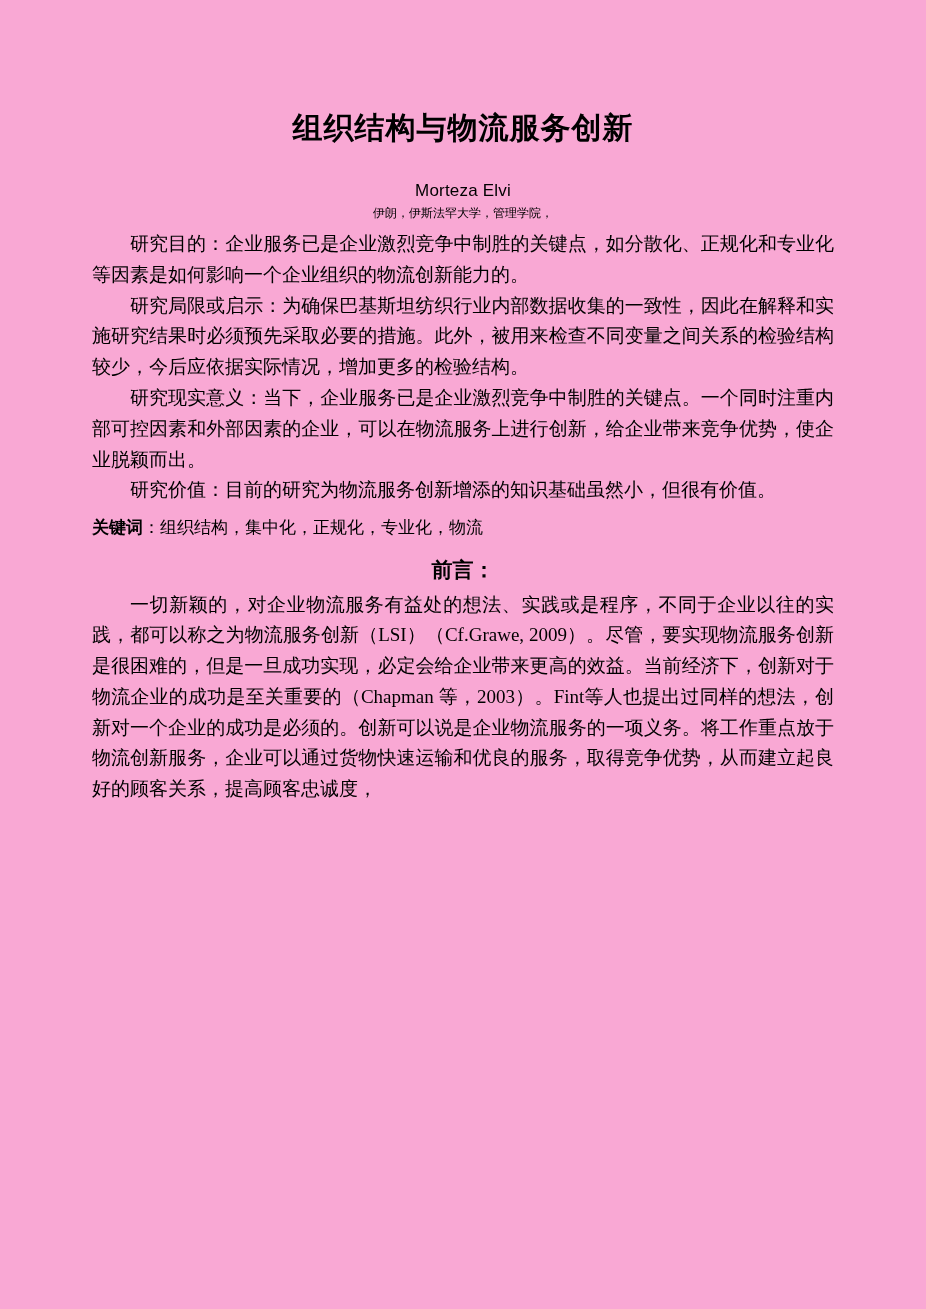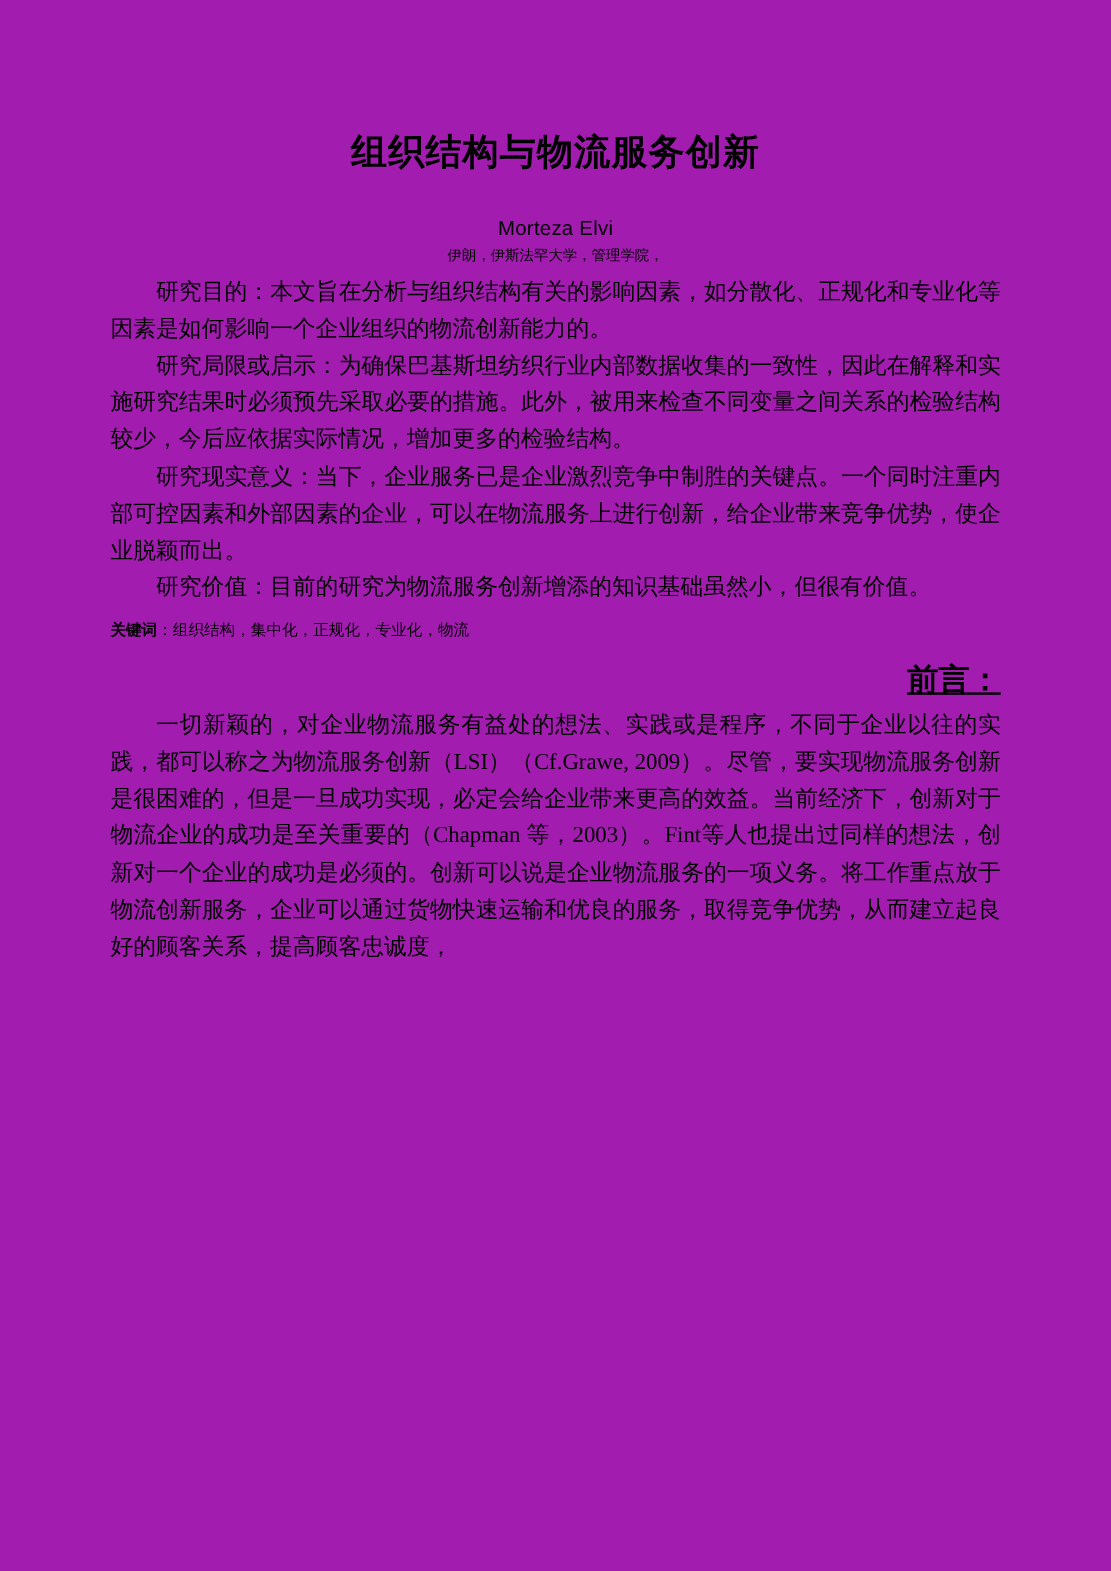--- a/index.html
+++ b/index.html
@@ -12,21 +12,21 @@
     height: 1309px;
     font-family: "Liberation Serif", "DejaVu Serif", serif;
     color: #000000;
   }
   .page {
     position: relative;
     width: 926px;
     height: 1309px;
     box-sizing: border-box;
     padding: 108px 92px 40px 92px;
-    background: #a21caf;
+    background: #f9a8d4;
   }
   .doc-title {
     text-align: center;
     font-size: 30px;
     font-weight: bold;
     letter-spacing: 1px;
     margin: 0 0 34px 0;
     line-height: 1.3;
   }
   .author {
@@ -44,48 +44,47 @@
   }
   p.body-para {
     font-size: 19px;
     line-height: 1.62;
     margin: 0;
     text-align: justify;
     text-justify: inter-ideograph;
     text-indent: 2em;
   }
   .keywords {
-    font-size: 13px;
+    font-size: 17px;
     line-height: 1.62;
     margin: 8px 0 0 0;
     text-align: left;
   }
   .keywords .kw-label {
     font-weight: bold;
   }
   .section-heading {
-    font-size: 26px;
+    font-size: 21px;
     font-weight: bold;
     margin: 14px 0 6px 0;
-    text-align: right;
-    text-decoration: underline;
+    text-align: center;
   }
 </style>
 </head>
 <body>
 
 <div class="page">
 
   <h1 class="doc-title">组织结构与物流服务创新</h1>
 
   <div class="author">Morteza Elvi</div>
 
   <div class="affiliation">伊朗，伊斯法罕大学，管理学院，</div>
 
-  <p class="body-para">研究目的：本文旨在分析与组织结构有关的影响因素，如分散化、正规化和专业化等因素是如何影响一个企业组织的物流创新能力的。</p>
+  <p class="body-para">研究目的：企业服务已是企业激烈竞争中制胜的关键点，如分散化、正规化和专业化等因素是如何影响一个企业组织的物流创新能力的。</p>
   <p class="body-para">研究局限或启示：为确保巴基斯坦纺织行业内部数据收集的一致性，因此在解释和实施研究结果时必须预先采取必要的措施。此外，被用来检查不同变量之间关系的检验结构较少，今后应依据实际情况，增加更多的检验结构。</p>
   <p class="body-para">研究现实意义：当下，企业服务已是企业激烈竞争中制胜的关键点。一个同时注重内部可控因素和外部因素的企业，可以在物流服务上进行创新，给企业带来竞争优势，使企业脱颖而出。</p>
   <p class="body-para">研究价值：目前的研究为物流服务创新增添的知识基础虽然小，但很有价值。</p>
 
   <div class="keywords">
     <span class="kw-label">关键词</span><span>：</span><span>组织结构，集中化，正规化，专业化，物流</span>
   </div>
 
   <h2 class="section-heading">前言：</h2>
 

